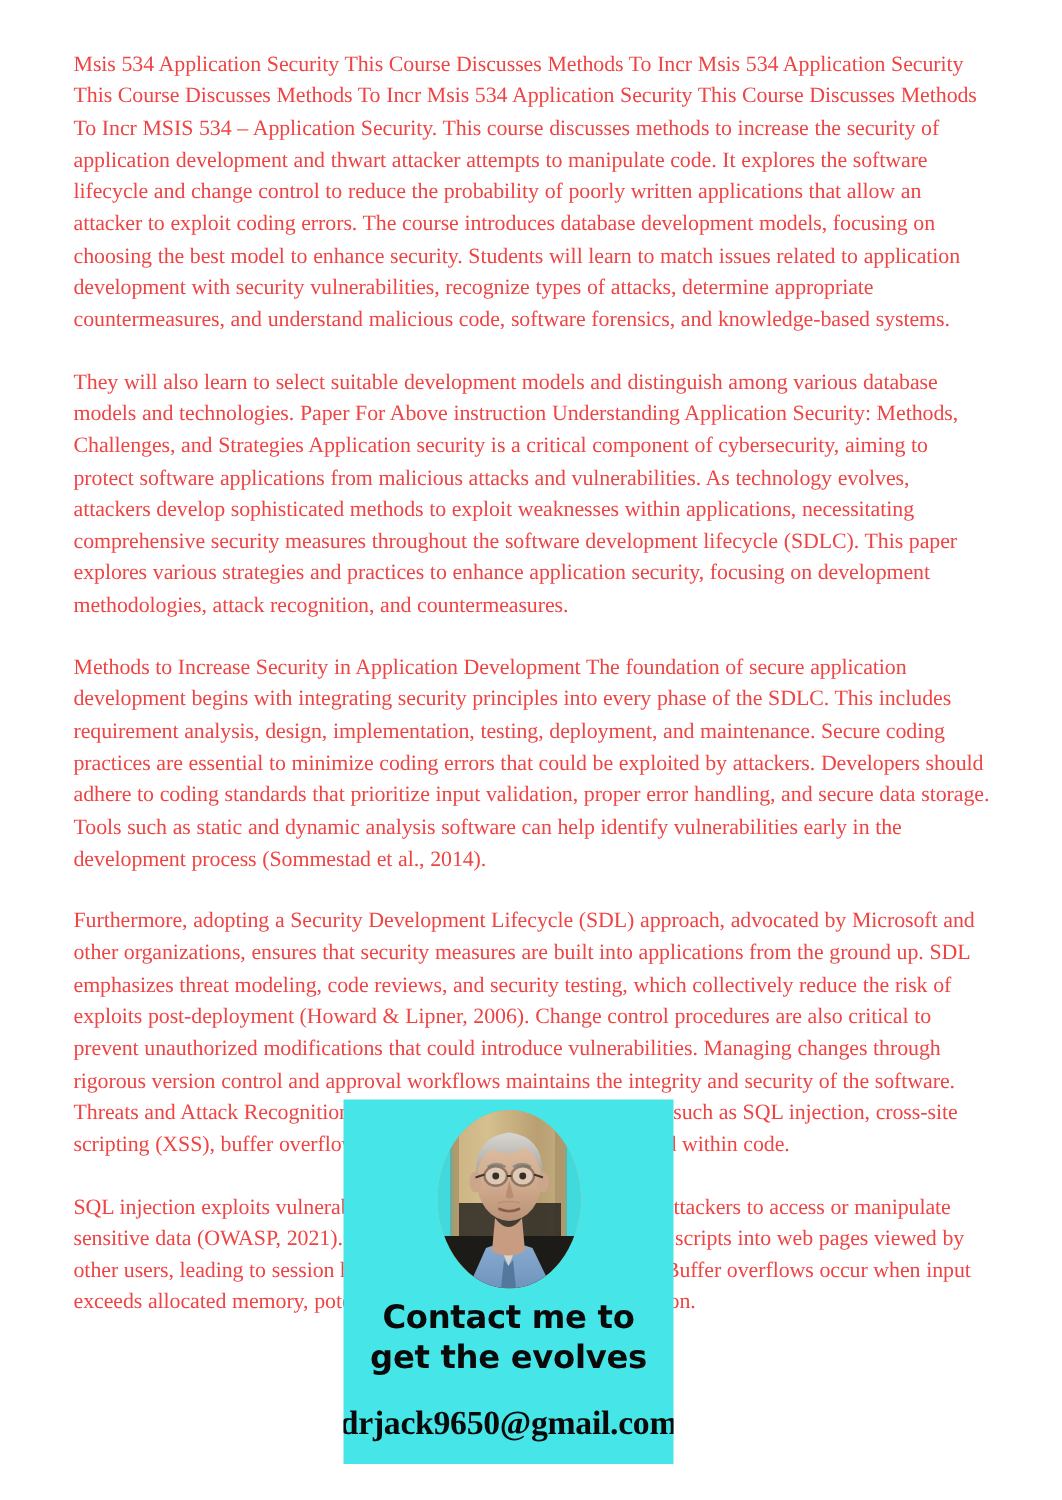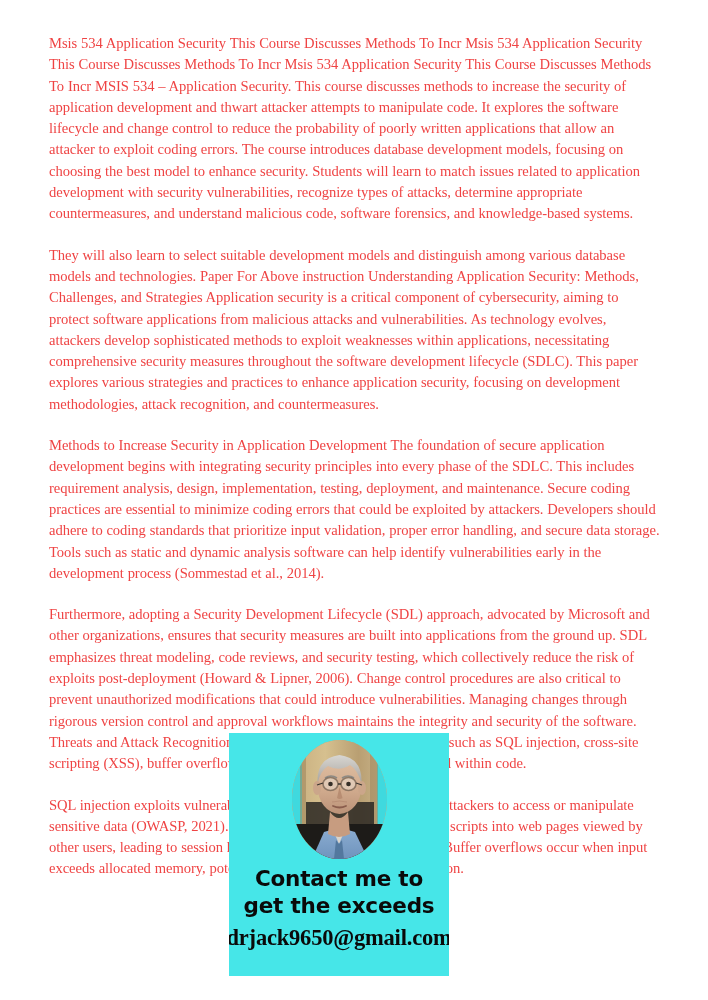--- a/index.html
+++ b/index.html
@@ -81,21 +81,21 @@
     font-weight: bold;
     font-size: 21.5px;
     line-height: 27px;
     color: #0a0a0a;
     text-align: center;
     letter-spacing: -0.2px;
   }
   #contact-headline .line { display: block; }
 
   #contact-email {
-    margin-top: 5px;
+    margin-top: 16px;
     font-family: "Liberation Serif", "DejaVu Serif", serif;
     font-weight: bold;
     font-size: 22.5px;
     line-height: 27px;
     color: #0a0a0a;
     text-align: center;
     letter-spacing: -0.2px;
   }
 </style>
 </head>
@@ -161,20 +161,20 @@
         <ellipse cx="38.5" cy="44" rx="2.3" ry="2.3" fill="#352f28"></ellipse>
         <ellipse cx="56.5" cy="44" rx="2.3" ry="2.3" fill="#352f28"></ellipse>
         <path d="M47.5 47 L45 58 Q47.5 60 50.5 58 Z" fill="#b88d72"></path>
         <path d="M41 66 Q47.5 69 54 66" stroke="#8a5d4c" stroke-width="1.8" fill="none" stroke-linecap="round"></path>
         <path d="M40 62 Q47.5 60 55 62" stroke="#b0836c" stroke-width="1" fill="none" opacity="0.6"></path>
       </svg>
     </div>
 
     <div id="contact-headline">
       <span class="line">Contact me to</span>
-      <span class="line">get the exceeds</span>
+      <span class="line">get the evolves</span>
     </div>
 
     <div id="contact-email">drjack9650@gmail.com</div>
 
   </div>
 
 </div>
 
 </body></html>

